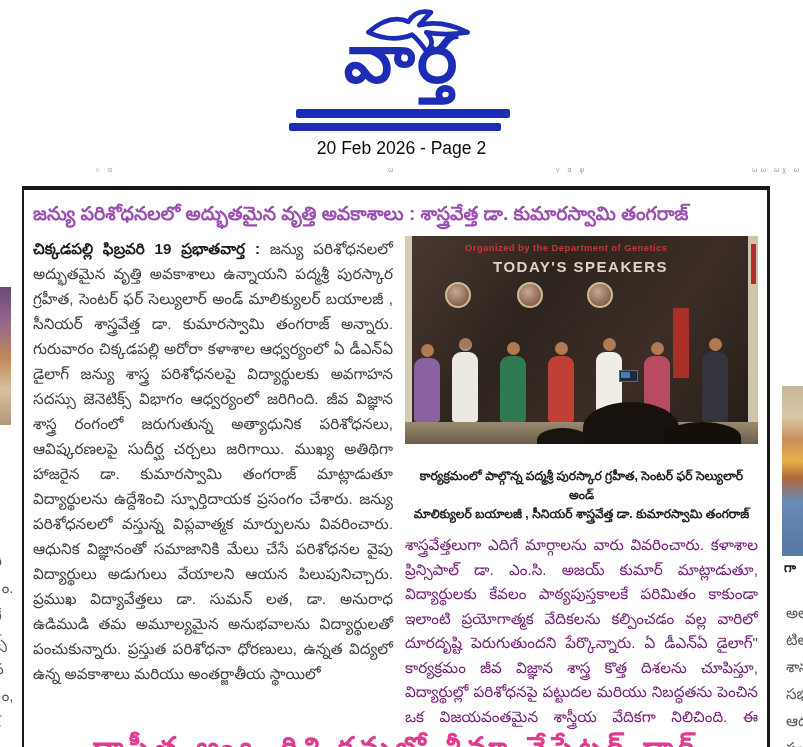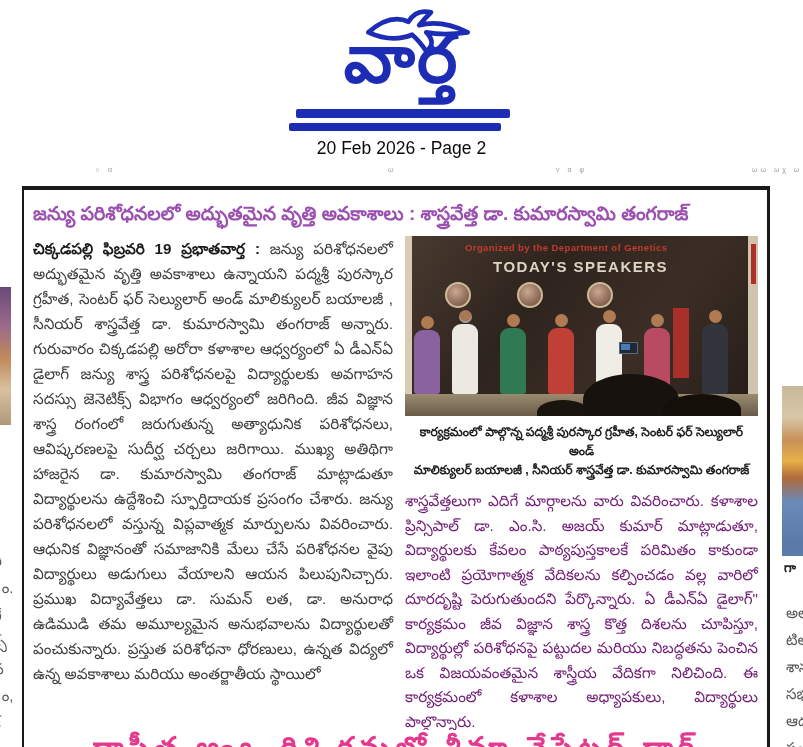--- a/index.html
+++ b/index.html
@@ -26,21 +26,21 @@
     border-top:4px solid #191919;border-left:2px solid #191919;border-right:3px solid #191919;
     background:#fff;padding:6px 9px 0 9px;overflow:hidden;}
   .headline{margin:6px 0 10px 0;color:#9b4fb0;font-weight:bold;font-size:19px;line-height:24px;}
   .columns{display:flex;gap:12px;}
   .col-left{flex:0 0 360px;}
   .col-right{flex:1;min-width:0;}
   .body-text{font-size:15.2px;line-height:25px;text-align:justify;color:#3c3c3c;margin:0;}
   .dateline{font-weight:bold;color:#1c1c1c;}
 
   
-  .photo{position:relative;width:100%;height:180px;overflow:hidden;margin-top:2px;
+  .photo{position:relative;width:100%;height:208px;overflow:hidden;margin-top:2px;
     background:linear-gradient(125deg,#4a3a30 0%,#2e241e 35%,#3c2e26 65%,#241c18 100%);}
   .photo-left-light{position:absolute;left:0;top:0;width:7px;height:100%;background:#d8ccb4;}
   .photo-right-light{position:absolute;right:0;top:0;width:10px;height:100%;background:#cfc4ae;}
   .photo-right-red{position:absolute;right:2px;top:8px;width:5px;height:40px;background:#b03028;}
   .banner1{position:absolute;top:6px;left:60px;font-size:9.5px;font-weight:bold;color:#c23b2e;letter-spacing:.4px;}
   .banner2{position:absolute;top:22px;left:88px;font-size:15px;font-weight:bold;color:#ded5c2;letter-spacing:1.5px;}
   .medal{position:absolute;top:46px;width:22px;height:22px;border-radius:50%;border:2px solid #cdbb96;
     background:radial-gradient(circle at 40% 35%,#c9a890,#6a4438);}
   .m1{left:40px;} .m2{left:112px;} .m3{left:182px;}
   .floor{position:absolute;bottom:0;left:0;width:100%;height:22px;background:linear-gradient(#9a8a70,#6a5c4a);}
@@ -55,21 +55,21 @@
   .p5{left:190px;}.p5 .torso{height:70px;background:#f0ede6;}
   .p6{left:238px;}.p6 .torso{height:66px;background:#b84a62;}
   .p7{left:296px;}.p7 .torso{height:70px;background:#33343c;}
   .sil{position:absolute;background:#17120e;border-radius:50% 50% 0 0;}
   .sil1{bottom:-10px;left:178px;width:96px;height:52px;}
   .sil2{bottom:-8px;left:132px;width:52px;height:24px;background:#1a140f;}
   .sil3{bottom:-8px;left:258px;width:78px;height:30px;background:#141009;}
   .phone{position:absolute;bottom:62px;left:214px;width:17px;height:10px;background:#1e2a38;border:1px solid #5a6a7a;}
   .phone i{display:block;width:9px;height:6px;margin:1px;background:#4a7ab0;}
 
-  .caption{font-weight:bold;font-size:12.3px;line-height:19px;text-align:center;color:#1e1e1e;margin:7px 2px 9px 2px;}
+  .caption{font-weight:bold;font-size:12.3px;line-height:19px;text-align:center;color:#1e1e1e;margin:23px 2px 9px 2px;}
   .right-text{font-size:15.2px;line-height:24.5px;text-align:justify;color:#701a75;margin:0;}
 
   .pink-partial{position:absolute;left:4px;right:4px;bottom:0;height:17px;overflow:hidden;background:#fff;
     color:#e23a8e;font-weight:bold;font-size:30px;line-height:36px;letter-spacing:5px;white-space:nowrap;text-align:center;}
 
   
   .left-photo-sliver{position:absolute;left:0;top:287px;width:11px;height:138px;
     background:linear-gradient(180deg,#6a4a7a,#9a6a8a 28%,#c08a5a 52%,#d8c0a0 74%,#b0987a);}
   .left-frags{position:absolute;left:0;top:552px;width:13px;height:195px;overflow:hidden;
     font-size:15px;color:#555;}

